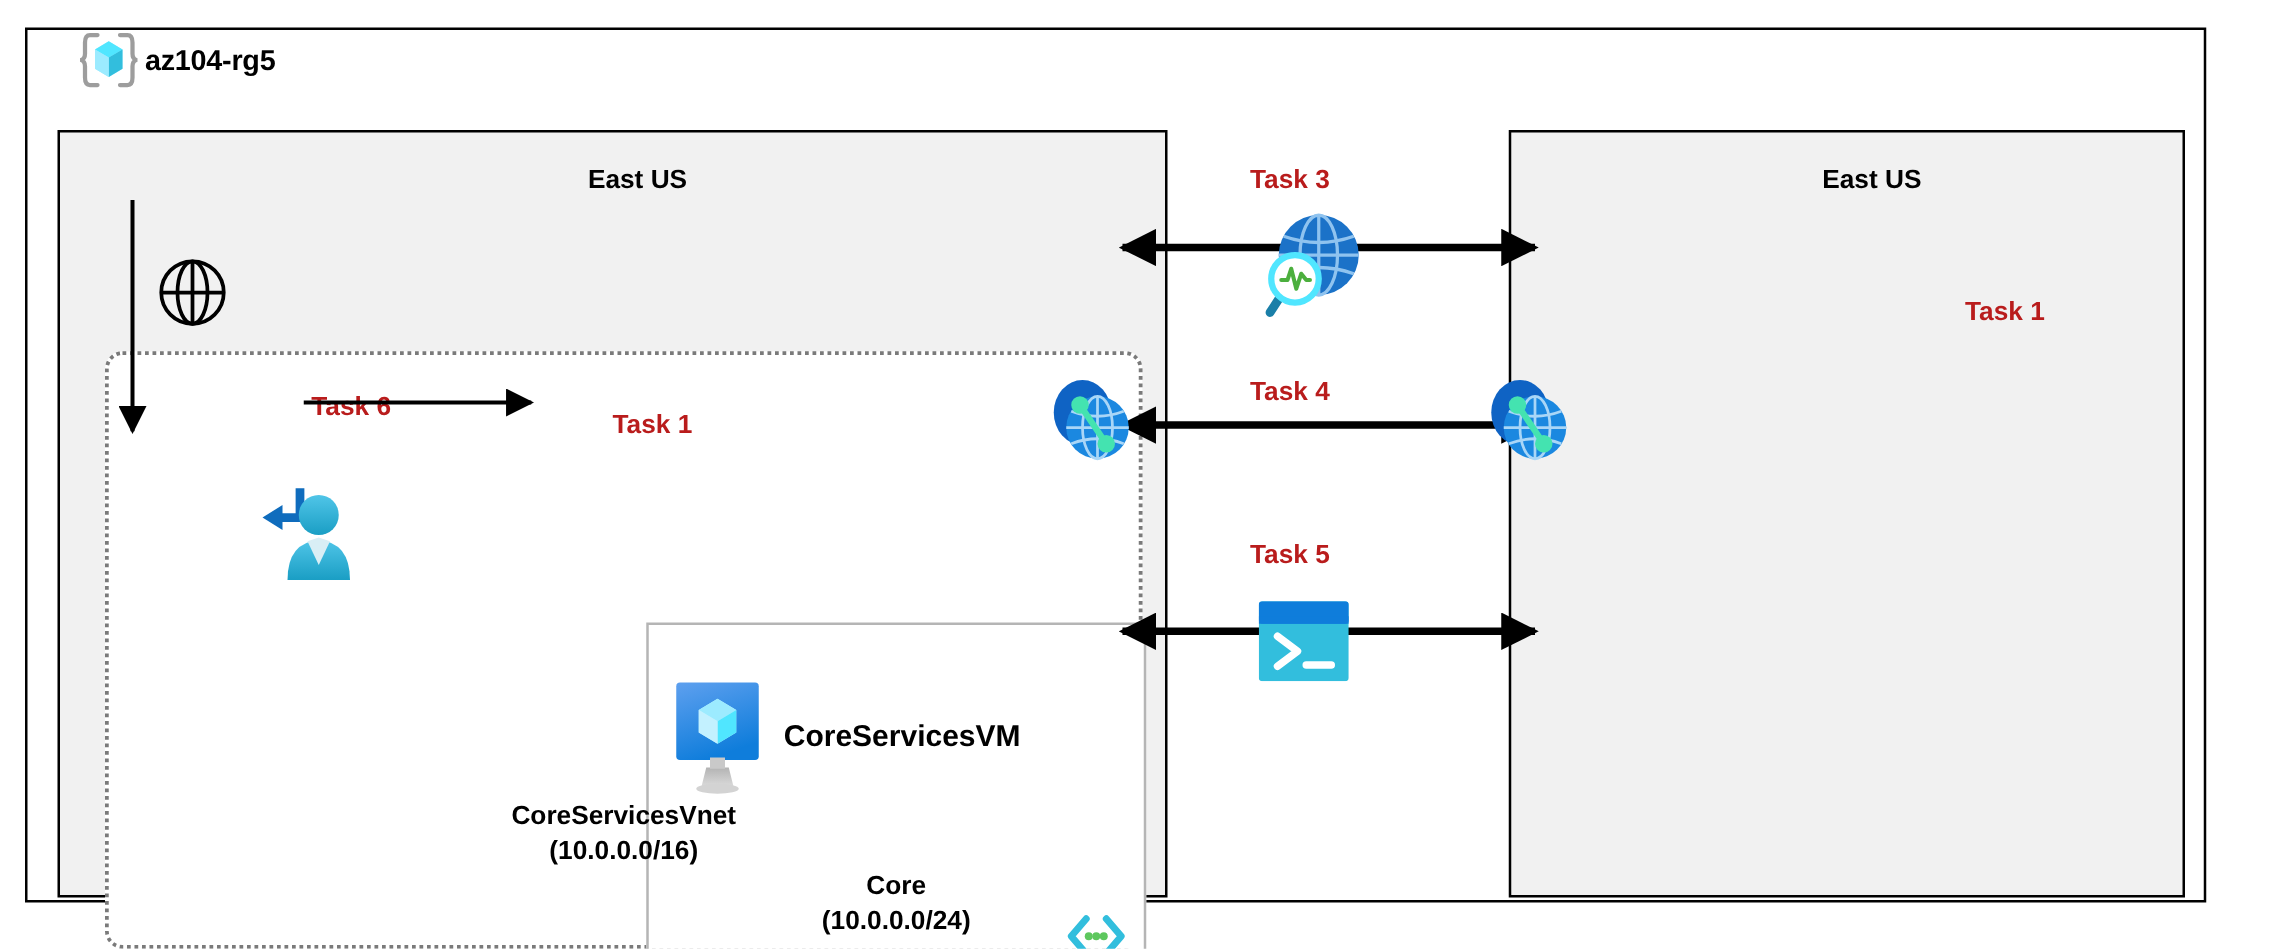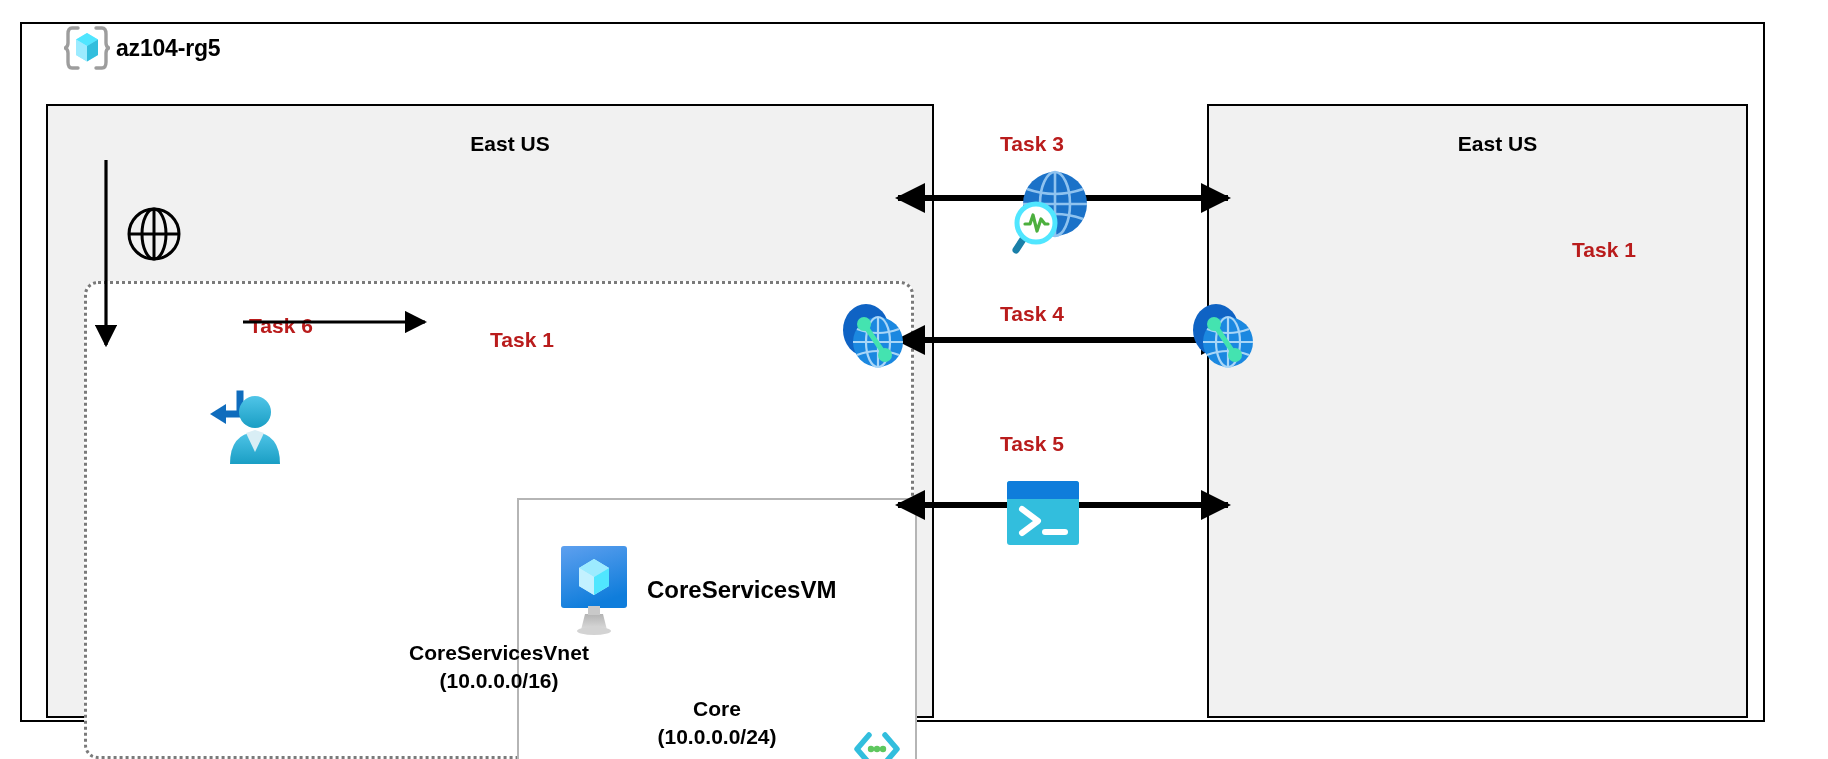--- a/index.html
+++ b/index.html
@@ -145,21 +145,21 @@
   #task5-label { left: 1000px; top: 432px; }
   #task6-label { left: 165px;  top: 208px; margin-left: 36px; }
 
   
   .vm-row {
     position: absolute;
     display: flex;
     align-items: center;
     gap: 14px;
   }
-  #vm-core  { left: 36px; top: 44px; justify-content: center; }
+  #vm-core  { left: 16px; top: 44px; justify-content: center; }
   .vm-name {
     font-size: 24px;
     font-weight: bold;
     color: #000000;
     white-space: nowrap;
   }
 
   
   .vm-icon { width: 78px; height: 92px; position: relative; flex: none; }
 

